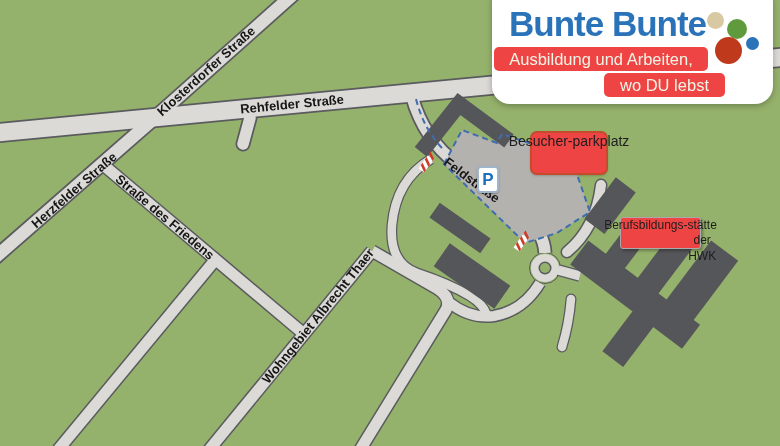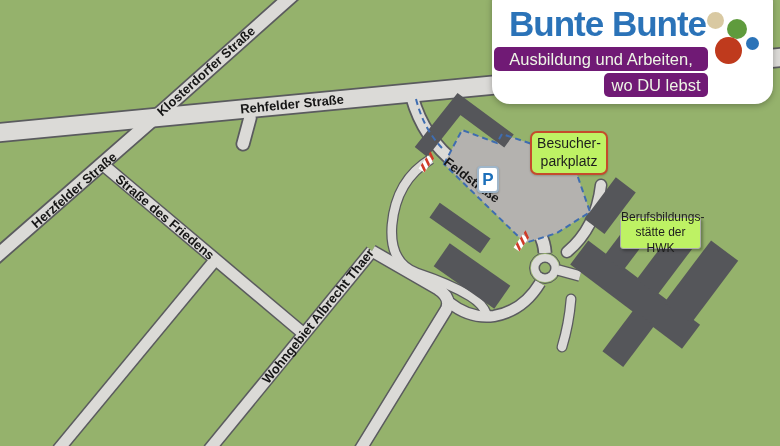--- a/index.html
+++ b/index.html
@@ -4,45 +4,45 @@
 <style>
   html,body{margin:0;padding:0;background:#2a2a2a;}
   *{box-sizing:border-box;font-family:"Liberation Sans","DejaVu Sans",sans-serif;}
   #stage{position:relative;width:780px;height:446px;overflow:hidden;background:#95b26c;}
   #map-svg{position:absolute;left:0;top:0;}
 
   
   text.street{fill:#161616;font-weight:bold;font-size:13px;}
 
   
-  .map-label{position:absolute;background:#bef264;color:#1d1d1d;text-align:center;
-             display:flex;flex-direction:column;justify-content:center;line-height:1.28;}
+  .map-label{position:absolute;background:#ef4444;color:#1d1d1d;text-align:center;
+             display:flex;flex-direction:row;justify-content:center;line-height:1.28;}
   .label-parking{left:530px;top:131px;width:78px;height:44px;border:2px solid #c54b2c;
                  border-radius:7px;font-size:14px;box-shadow:0 1px 2px rgba(0,0,0,.18);}
   .label-hwk{left:620px;top:217px;width:81px;height:32px;border:1px solid #ababab;
              border-radius:3px;font-size:12px;box-shadow:2px 2px 3px rgba(0,0,0,.3);}
 
   .p-icon{position:absolute;left:477px;top:166px;width:22px;height:27px;background:#fff;
           border:2px solid #9fb6ca;border-radius:4px;color:#1c6fba;font-size:17px;font-weight:bold;
           display:flex;align-items:center;justify-content:center;box-shadow:0 1px 2px rgba(0,0,0,.25);}
 
   
   .logo-card{position:absolute;left:492px;top:-16px;width:281px;height:120px;background:#fff;
              border-radius:18px;box-shadow:0 2px 6px rgba(0,0,0,.28);}
   .logo-title{position:absolute;left:17px;top:20px;font-size:35px;font-weight:bold;
               color:#2b73b8;letter-spacing:-1px;white-space:nowrap;}
   .dot{position:absolute;border-radius:50%;}
   .dot-tan{left:215px;top:28px;width:17px;height:17px;background:#d9c9a2;}
   .dot-green{left:235px;top:35px;width:20px;height:20px;background:#5f9b3d;}
   .dot-red{left:223px;top:53px;width:27px;height:27px;background:#bf3a1d;}
   .dot-blue{left:254px;top:53px;width:13px;height:13px;background:#2b73b8;}
-  .pill{position:absolute;background:#701a75;color:#eef5e6;border-radius:5px;
+  .pill{position:absolute;background:#ef4444;color:#eef5e6;border-radius:5px;
         display:flex;align-items:center;justify-content:center;font-size:16.5px;white-space:nowrap;}
   .pill-1{left:2px;top:63px;width:214px;height:24px;}
-  .pill-2{left:112px;top:89px;width:104px;height:24px;}
+  .pill-2{left:112px;top:89px;width:121px;height:24px;}
 </style>
 </head>
 <body>
 
 <div id="stage">
 
   <svg id="map-svg" width="780" height="446" viewBox="0 0 780 446">
 
     <g stroke="#5a5b5e" fill="none">
       <path d="M -6 133 L 786 57" stroke-width="21"></path>

